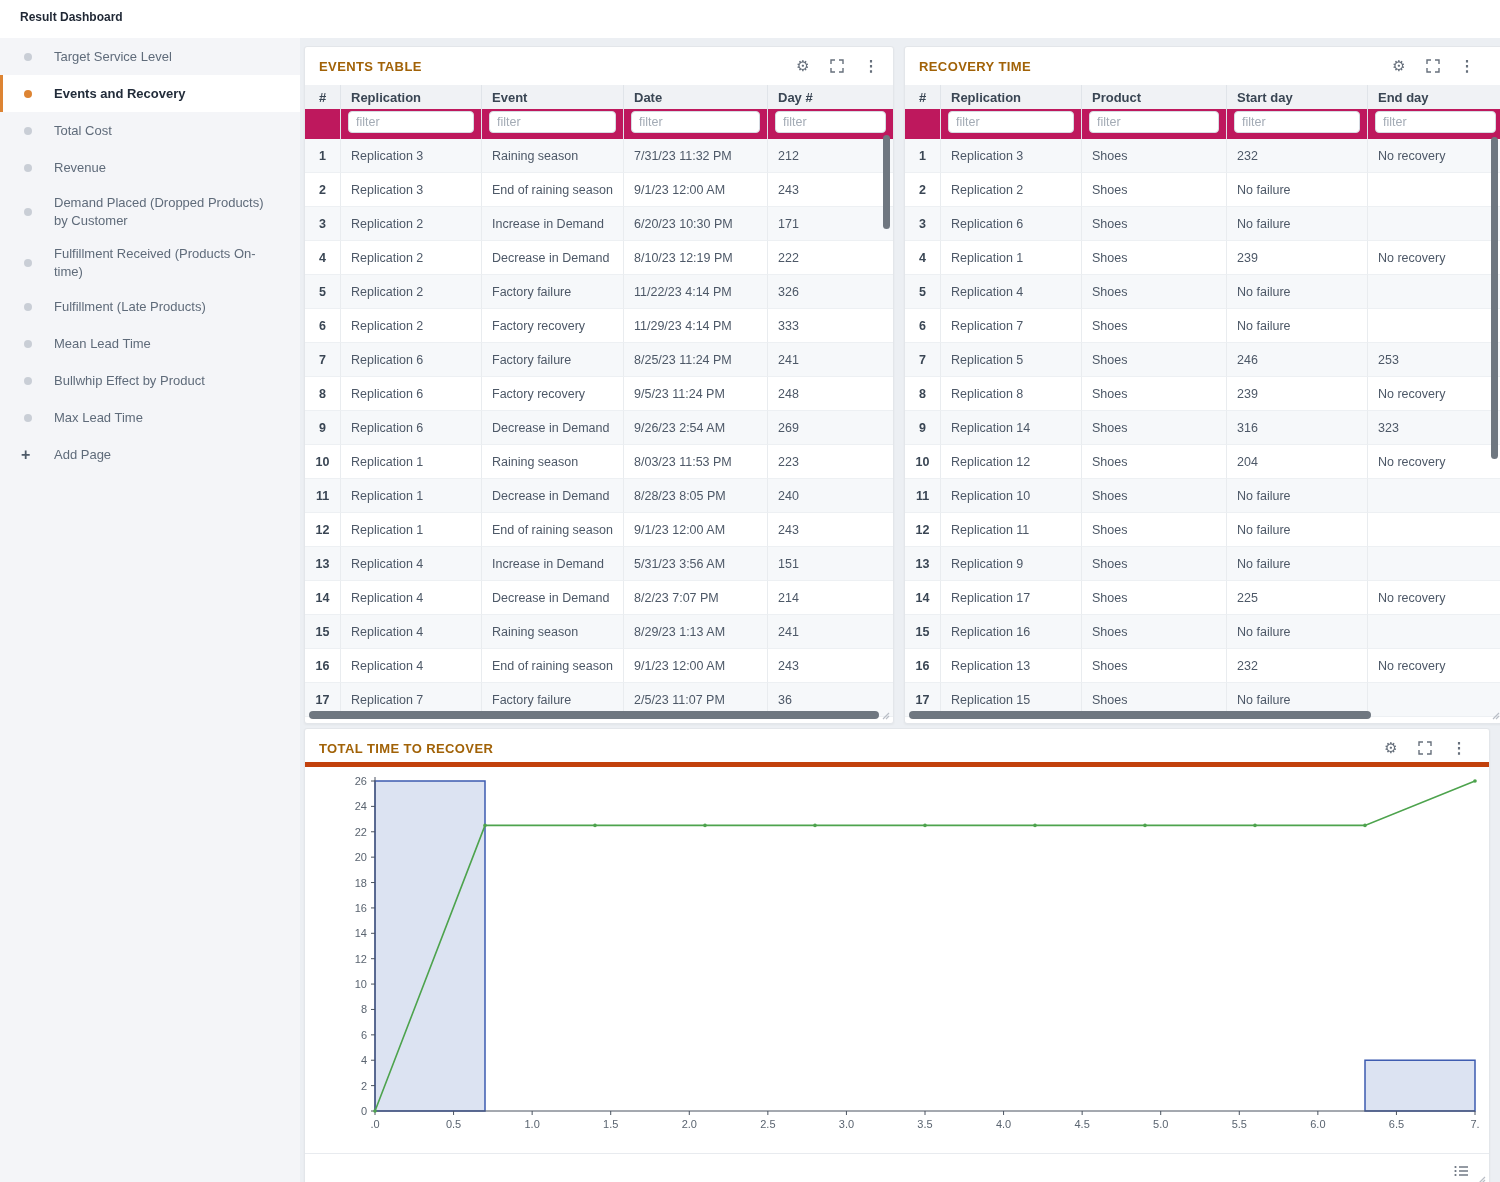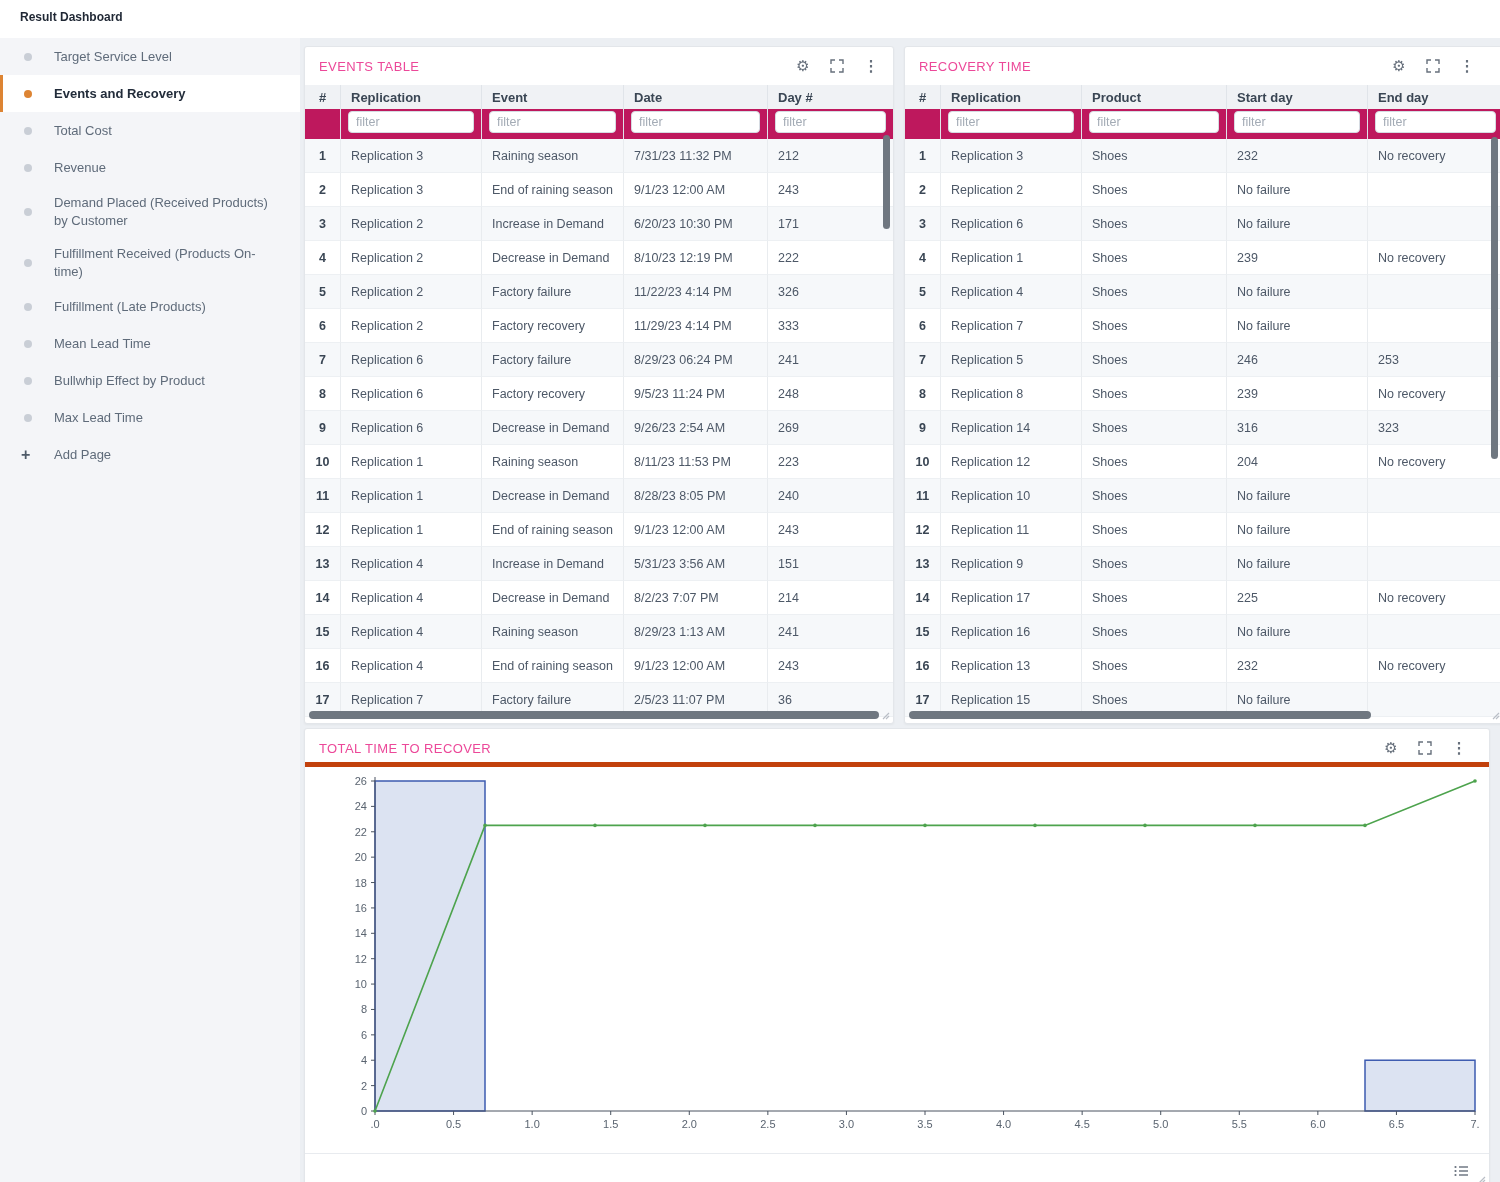--- a/index.html
+++ b/index.html
@@ -17,21 +17,21 @@
   .side-item .dot { flex:0 0 8px; width:8px; height:8px; border-radius:50%; background:#c9ced6; margin:0 22px 0 21px; }
   .side-item .lbl { line-height:1.35; padding-right:10px; }
   .side-item.active { background:#ffffff; border-left-color:#dd8433; color:#222c3a; font-weight:700; }
   .side-item.active .dot { background:#dd8433; }
   .side-item.add .plus { flex:0 0 14px; margin:0 19px 0 18px; color:#4e5a68; font-size:16px; font-weight:700; line-height:1; }
 
   
   .panel { position:absolute; background:#ffffff; border:1px solid #e3e6ea; border-radius:3px;
     box-shadow:0 1px 2px rgba(40,50,60,.05); }
   .panel-head { position:relative; height:38px; }
-  .panel-title { position:absolute; left:14px; top:12px; font-size:13px; font-weight:400; letter-spacing:.4px; color:#ec4899; }
+  .panel-title { position:absolute; left:14px; top:12px; font-size:13px; font-weight:700; letter-spacing:.4px; color:#a16207; }
   .head-icons { position:absolute; right:10px; top:7px; display:flex; gap:10px; }
   .icon-btn { width:24px; height:24px; border:none; background:transparent; cursor:pointer;
     display:flex; align-items:center; justify-content:center; color:#67707c; }
   .icon-btn svg { display:block; }
 
   #panel-events   { left:304px; top:46px;  width:590px; height:678px; }
   #panel-recovery { left:904px; top:46px;  width:600px; height:678px; }
   #panel-chart    { left:304px; top:728px; width:1186px; height:460px; }
 
   
@@ -90,21 +90,21 @@
       <div class="side-item">
         <span class="dot"></span>
         <span class="lbl">Total Cost</span>
       </div>
       <div class="side-item">
         <span class="dot"></span>
         <span class="lbl">Revenue</span>
       </div>
       <div class="side-item">
         <span class="dot"></span>
-        <span class="lbl">Demand Placed (Received Products) by Customer</span>
+        <span class="lbl">Demand Placed (Dropped Products) by Customer</span>
       </div>
       <div class="side-item">
         <span class="dot"></span>
         <span class="lbl">Fulfillment Received (Products On-time)</span>
       </div>
       <div class="side-item">
         <span class="dot"></span>
         <span class="lbl">Fulfillment (Late Products)</span>
       </div>
       <div class="side-item">
@@ -205,42 +205,42 @@
         <div class="num">6</div>
         <div>Replication 2</div>
         <div>Factory recovery</div>
         <div>11/29/23 4:14 PM</div>
         <div>333</div>
       </div>
       <div class="grid-row trow cols-events odd">
         <div class="num">7</div>
         <div>Replication 6</div>
         <div>Factory failure</div>
-        <div>8/29/23 06:24 PM</div>
+        <div>8/25/23 11:24 PM</div>
         <div>241</div>
       </div>
       <div class="grid-row trow cols-events">
         <div class="num">8</div>
         <div>Replication 6</div>
         <div>Factory recovery</div>
         <div>9/5/23 11:24 PM</div>
         <div>248</div>
       </div>
       <div class="grid-row trow cols-events odd">
         <div class="num">9</div>
         <div>Replication 6</div>
         <div>Decrease in Demand</div>
         <div>9/26/23 2:54 AM</div>
         <div>269</div>
       </div>
       <div class="grid-row trow cols-events">
         <div class="num">10</div>
         <div>Replication 1</div>
         <div>Raining season</div>
-        <div>8/11/23 11:53 PM</div>
+        <div>8/03/23 11:53 PM</div>
         <div>223</div>
       </div>
       <div class="grid-row trow cols-events odd">
         <div class="num">11</div>
         <div>Replication 1</div>
         <div>Decrease in Demand</div>
         <div>8/28/23 8:05 PM</div>
         <div>240</div>
       </div>
       <div class="grid-row trow cols-events">

